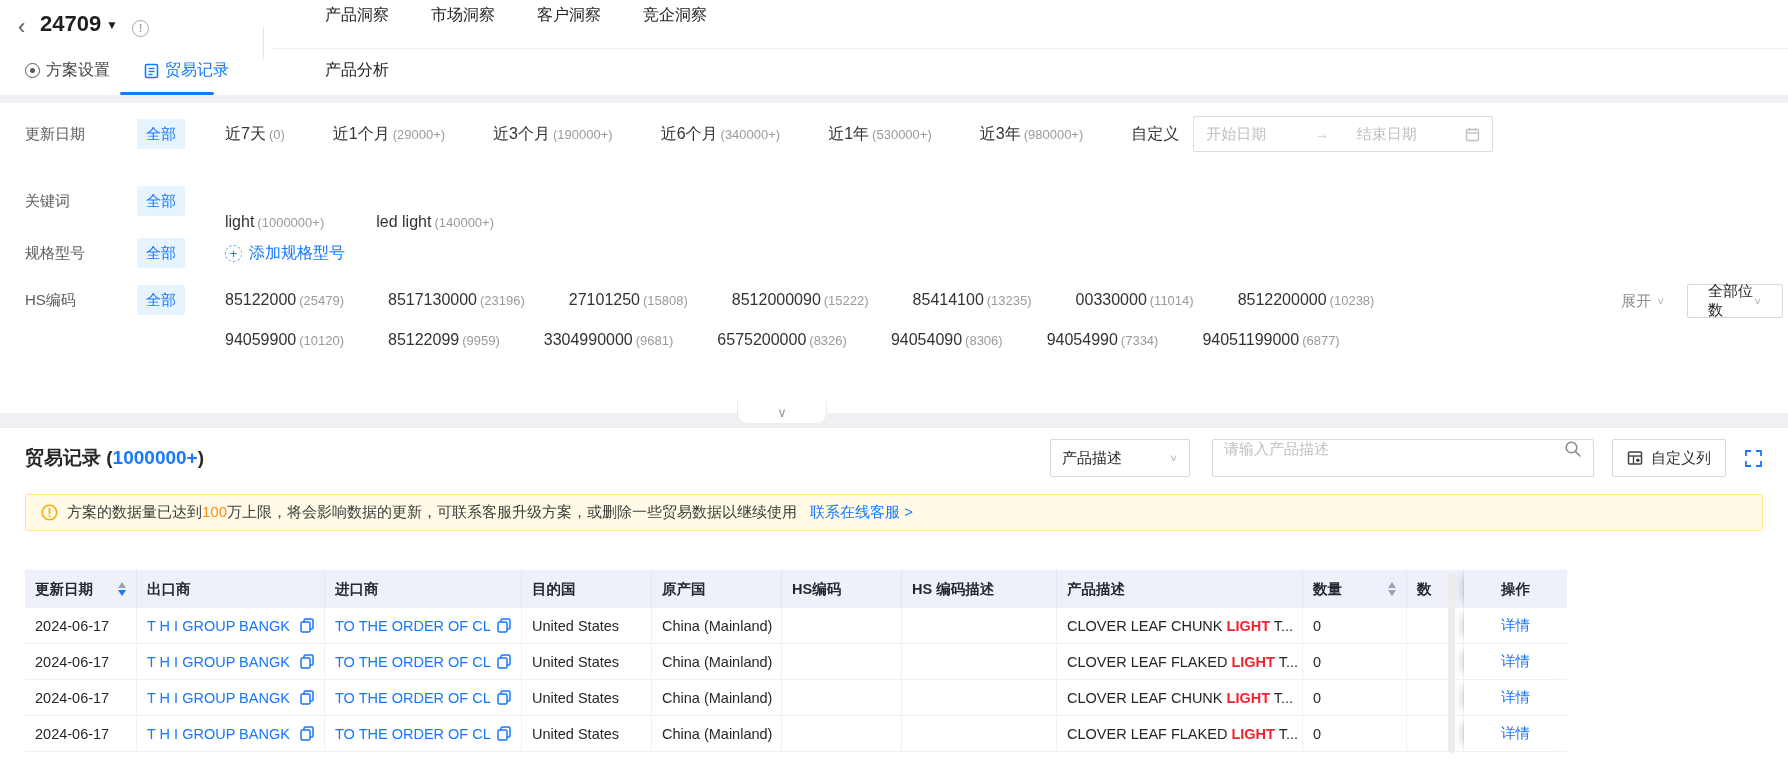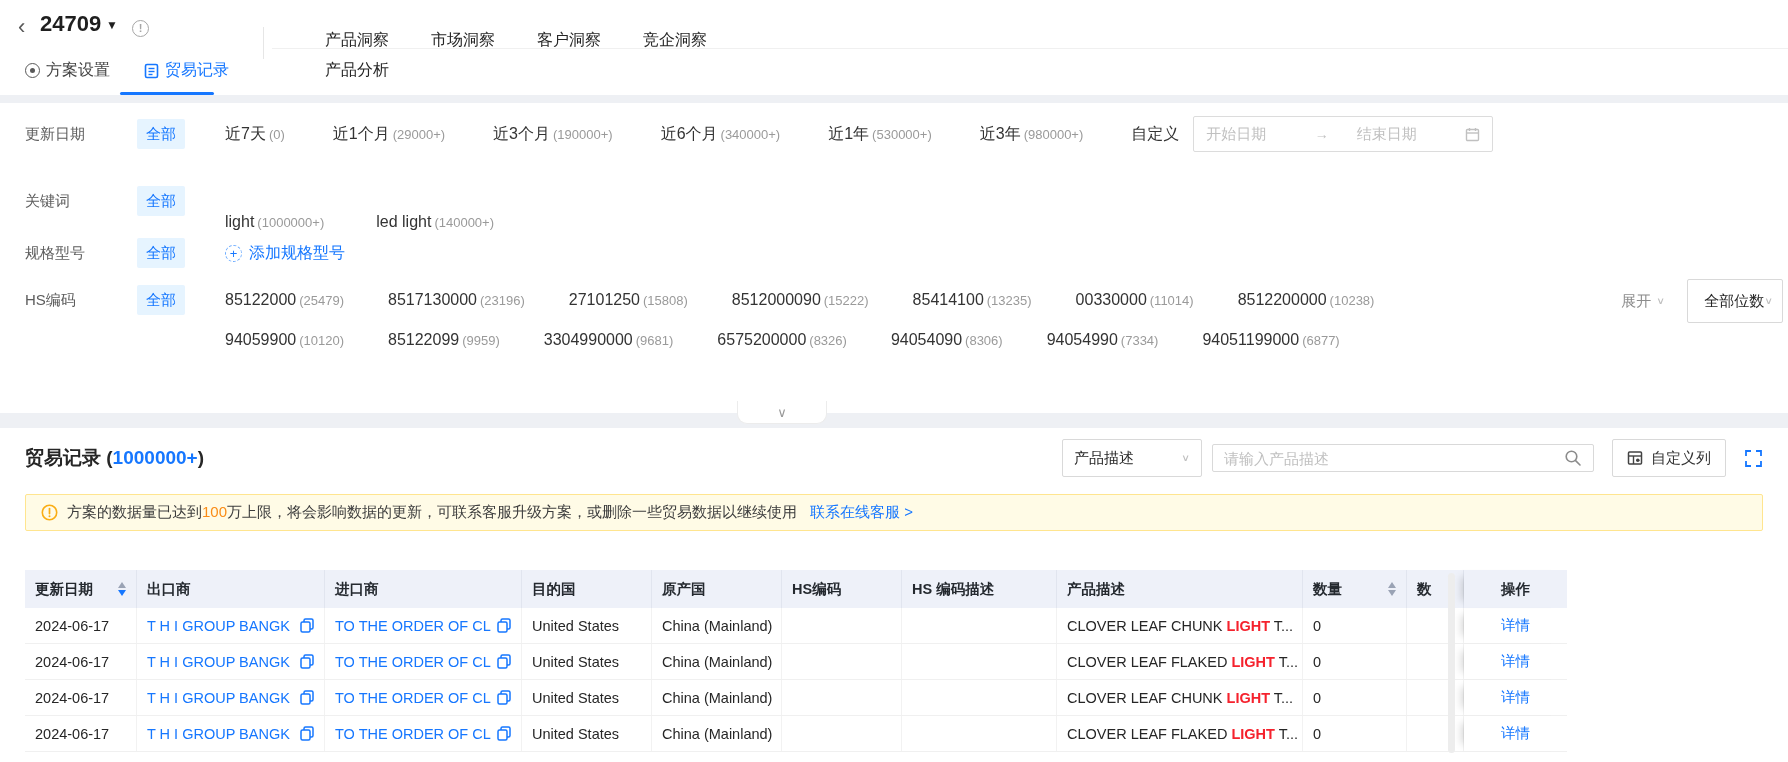--- a/index.html
+++ b/index.html
@@ -7,21 +7,21 @@
   body { font-family:"Liberation Sans","DejaVu Sans",sans-serif; background:#eef0f4; overflow:hidden; }
   #app { position:relative; width:1788px; height:762px; }
 
   
   #topbar { position:absolute; left:0; top:0; width:1788px; height:95px; background:#fff; }
   .back { position:absolute; left:18px; top:16px; font-size:22px; color:#595959; line-height:22px; cursor:pointer; }
   .plan-id { position:absolute; left:40px; top:11px; font-size:22px; font-weight:700; color:#1f1f1f; }
   .plan-caret { position:absolute; left:106px; top:18px; font-size:12px; color:#1f1f1f; }
   .info-badge { position:absolute; left:132px; top:20px; width:17px; height:17px; border:1.5px solid #a6a6a6; border-radius:50%; color:#a6a6a6; font-size:11px; font-weight:700; text-align:center; line-height:14px; }
   .v-div { position:absolute; left:263px; top:27px; width:1px; height:32px; background:#e6e6e6; }
-  .nav-tabs { position:absolute; left:325px; top:30px; display:flex; gap:42px; }
+  .nav-tabs { position:absolute; left:325px; top:5px; display:flex; gap:42px; }
   .nav-tab { font-size:16px; color:#262626; cursor:pointer; }
   .top-rule { position:absolute; left:272px; top:48px; right:0; height:1px; background:#f0f0f0; }
   .sub-tab { position:absolute; left:325px; top:60px; font-size:16px; color:#262626; cursor:pointer; }
   .plan-tabs { position:absolute; left:25px; top:60px; display:flex; gap:34px; align-items:center; }
   .plan-tab { display:flex; align-items:center; gap:6px; font-size:16px; color:#434343; cursor:pointer;justify-content:flex-end; }
   .plan-tab.active { color:#1677ff; }
   .target-icon { width:15px; height:15px; border:1.5px solid #595959; border-radius:50%; position:relative; }
   .target-icon::after { content:""; position:absolute; left:3.5px; top:3.5px; width:5px; height:5px; background:#595959; border-radius:50%; }
   .active-underline { position:absolute; left:120px; top:92px; width:94px; height:3px; background:#1677ff; border-radius:2px; }
 
@@ -35,31 +35,31 @@
   .f-opt .cnt { font-size:13px; color:#9a9a9a; margin-left:3px; }
   .custom-label { font-size:16px; color:#333; margin-left:48px; }
   .date-range { margin-left:14px; width:300px; height:36px; border:1px solid #dcdcdc; border-radius:2px; display:flex; align-items:center; padding:0 12px; gap:28px; background:#fff; cursor:text; }
   .date-ph { font-size:15px; color:#c0c0c0; flex:1; }
   .range-arrow { font-size:14px; color:#c0c0c0; }
   .cal-icon { color:#c0c0c0; }
   .add-spec { display:flex; align-items:center; gap:7px; color:#1677ff; font-size:16px; cursor:pointer; }
   .plus-dashed { width:17px; height:17px; border:1px dashed #69aaff; border-radius:50%; color:#1677ff; font-size:13px; line-height:15px; text-align:center; }
   .hs-right { position:absolute; right:0; top:0; height:36px; display:flex; align-items:center; gap:22px; }
   .expand-toggle { display:flex; align-items:center; gap:5px; color:#8c8c8c; font-size:15px; cursor:pointer; }
-  .digit-select { width:96px; height:44px; border:1px solid #d9d9d9; border-radius:2px; display:flex; align-items:center; justify-content:flex-end; padding:0 9px; font-size:15px; color:#262626; background:#fff; cursor:pointer; margin-right:5px; }
+  .digit-select { width:96px; height:34px; border:1px solid #d9d9d9; border-radius:2px; display:flex; align-items:center; justify-content:space-between; padding:0 20px; font-size:15px; color:#262626; background:#fff; cursor:pointer; margin-right:5px; }
   .chev { color:#bfbfbf; font-size:12px; transform:scaleY(.8); }
   .collapse-tab { position:absolute; left:737px; top:401px; width:90px; height:23px; background:#fff; border:1px solid #ececec; border-top:none; border-radius:0 0 10px 10px; display:flex; align-items:center; justify-content:center; color:#999; font-size:13px; cursor:pointer; }
 
   
   #records-card { position:absolute; left:0; top:428px; width:1788px; height:334px; background:#fff; }
   .rec-title { position:absolute; left:25px; top:17px; font-size:19px; color:#262626; font-weight:700; }
   .rec-title .cnt-blue { color:#1677ff; font-weight:700; }
   .search-cluster { position:absolute; right:25px; top:11px; display:flex; align-items:center; }
   .sel-box { width:140px; height:38px; border:1px solid #d9d9d9; border-radius:2px; display:flex; align-items:center; justify-content:space-between; padding:0 11px; font-size:15px; color:#262626; background:#fff; cursor:pointer; }
-  .search-box { width:382px; height:28px; border:1px solid #d9d9d9; border-radius:2px; margin-left:10px; display:flex; align-items:center; padding:0 11px; background:#fff; }
+  .search-box { width:382px; height:38px; border:1px solid #d9d9d9; border-radius:2px; margin-left:22px; display:flex; align-items:flex-start; padding:0 11px; background:#fff; }
   .search-box input { flex:1; border:none; outline:none; font-size:15px; color:#262626; font-family:inherit; background:transparent; }
   .search-box input::placeholder { color:#c0c0c0; }
   .btn-cols { height:38px; border:1px solid #d9d9d9; border-radius:2px; margin-left:18px; display:flex; align-items:center; gap:8px; padding:0 14px; font-size:15px; color:#333; background:#fff; cursor:pointer; }
   .fs-icon { margin-left:18px; cursor:pointer; display:flex; }
 
   .alert { position:absolute; left:25px; right:25px; top:66px; height:37px; background:#fffbe6; border:1px solid #ffe58f; border-radius:2px; display:flex; align-items:center; padding:0 15px; gap:9px; font-size:15px; color:#3d3d3d; }
   .alert .hl { color:#fa8c16; }
   .alert a { color:#1677ff; text-decoration:none; margin-left:4px; cursor:pointer; }
 
   

